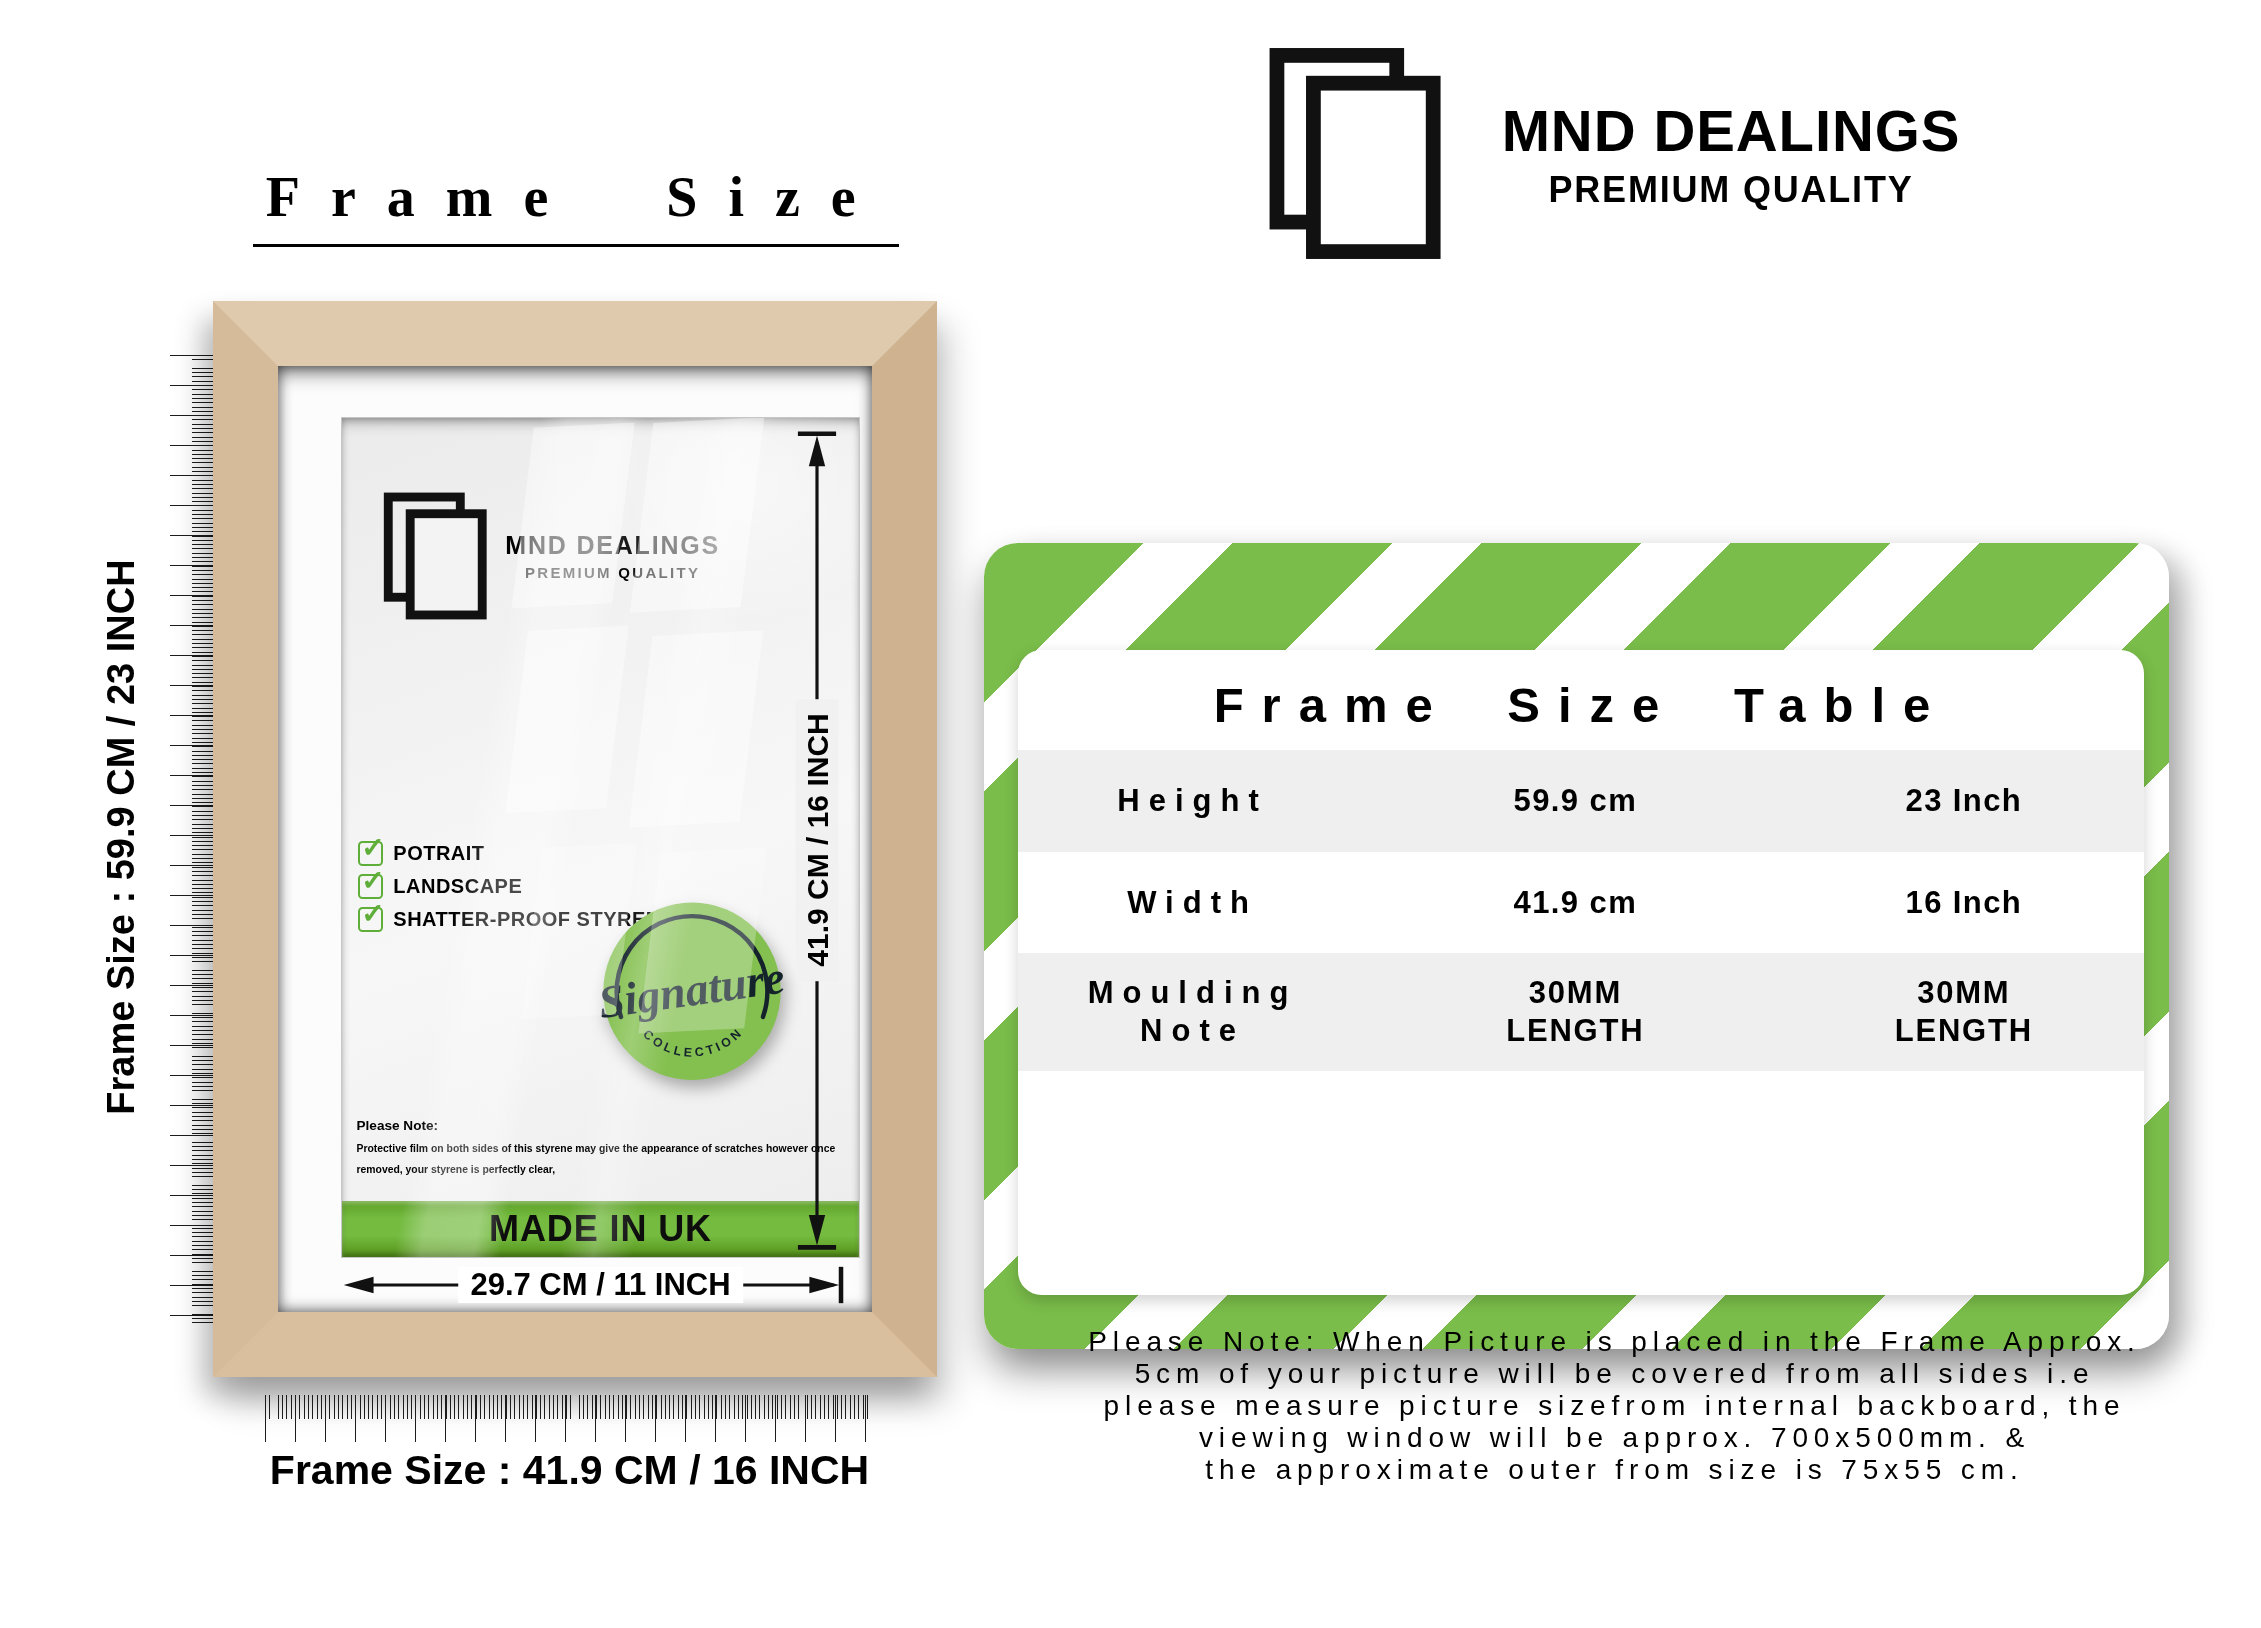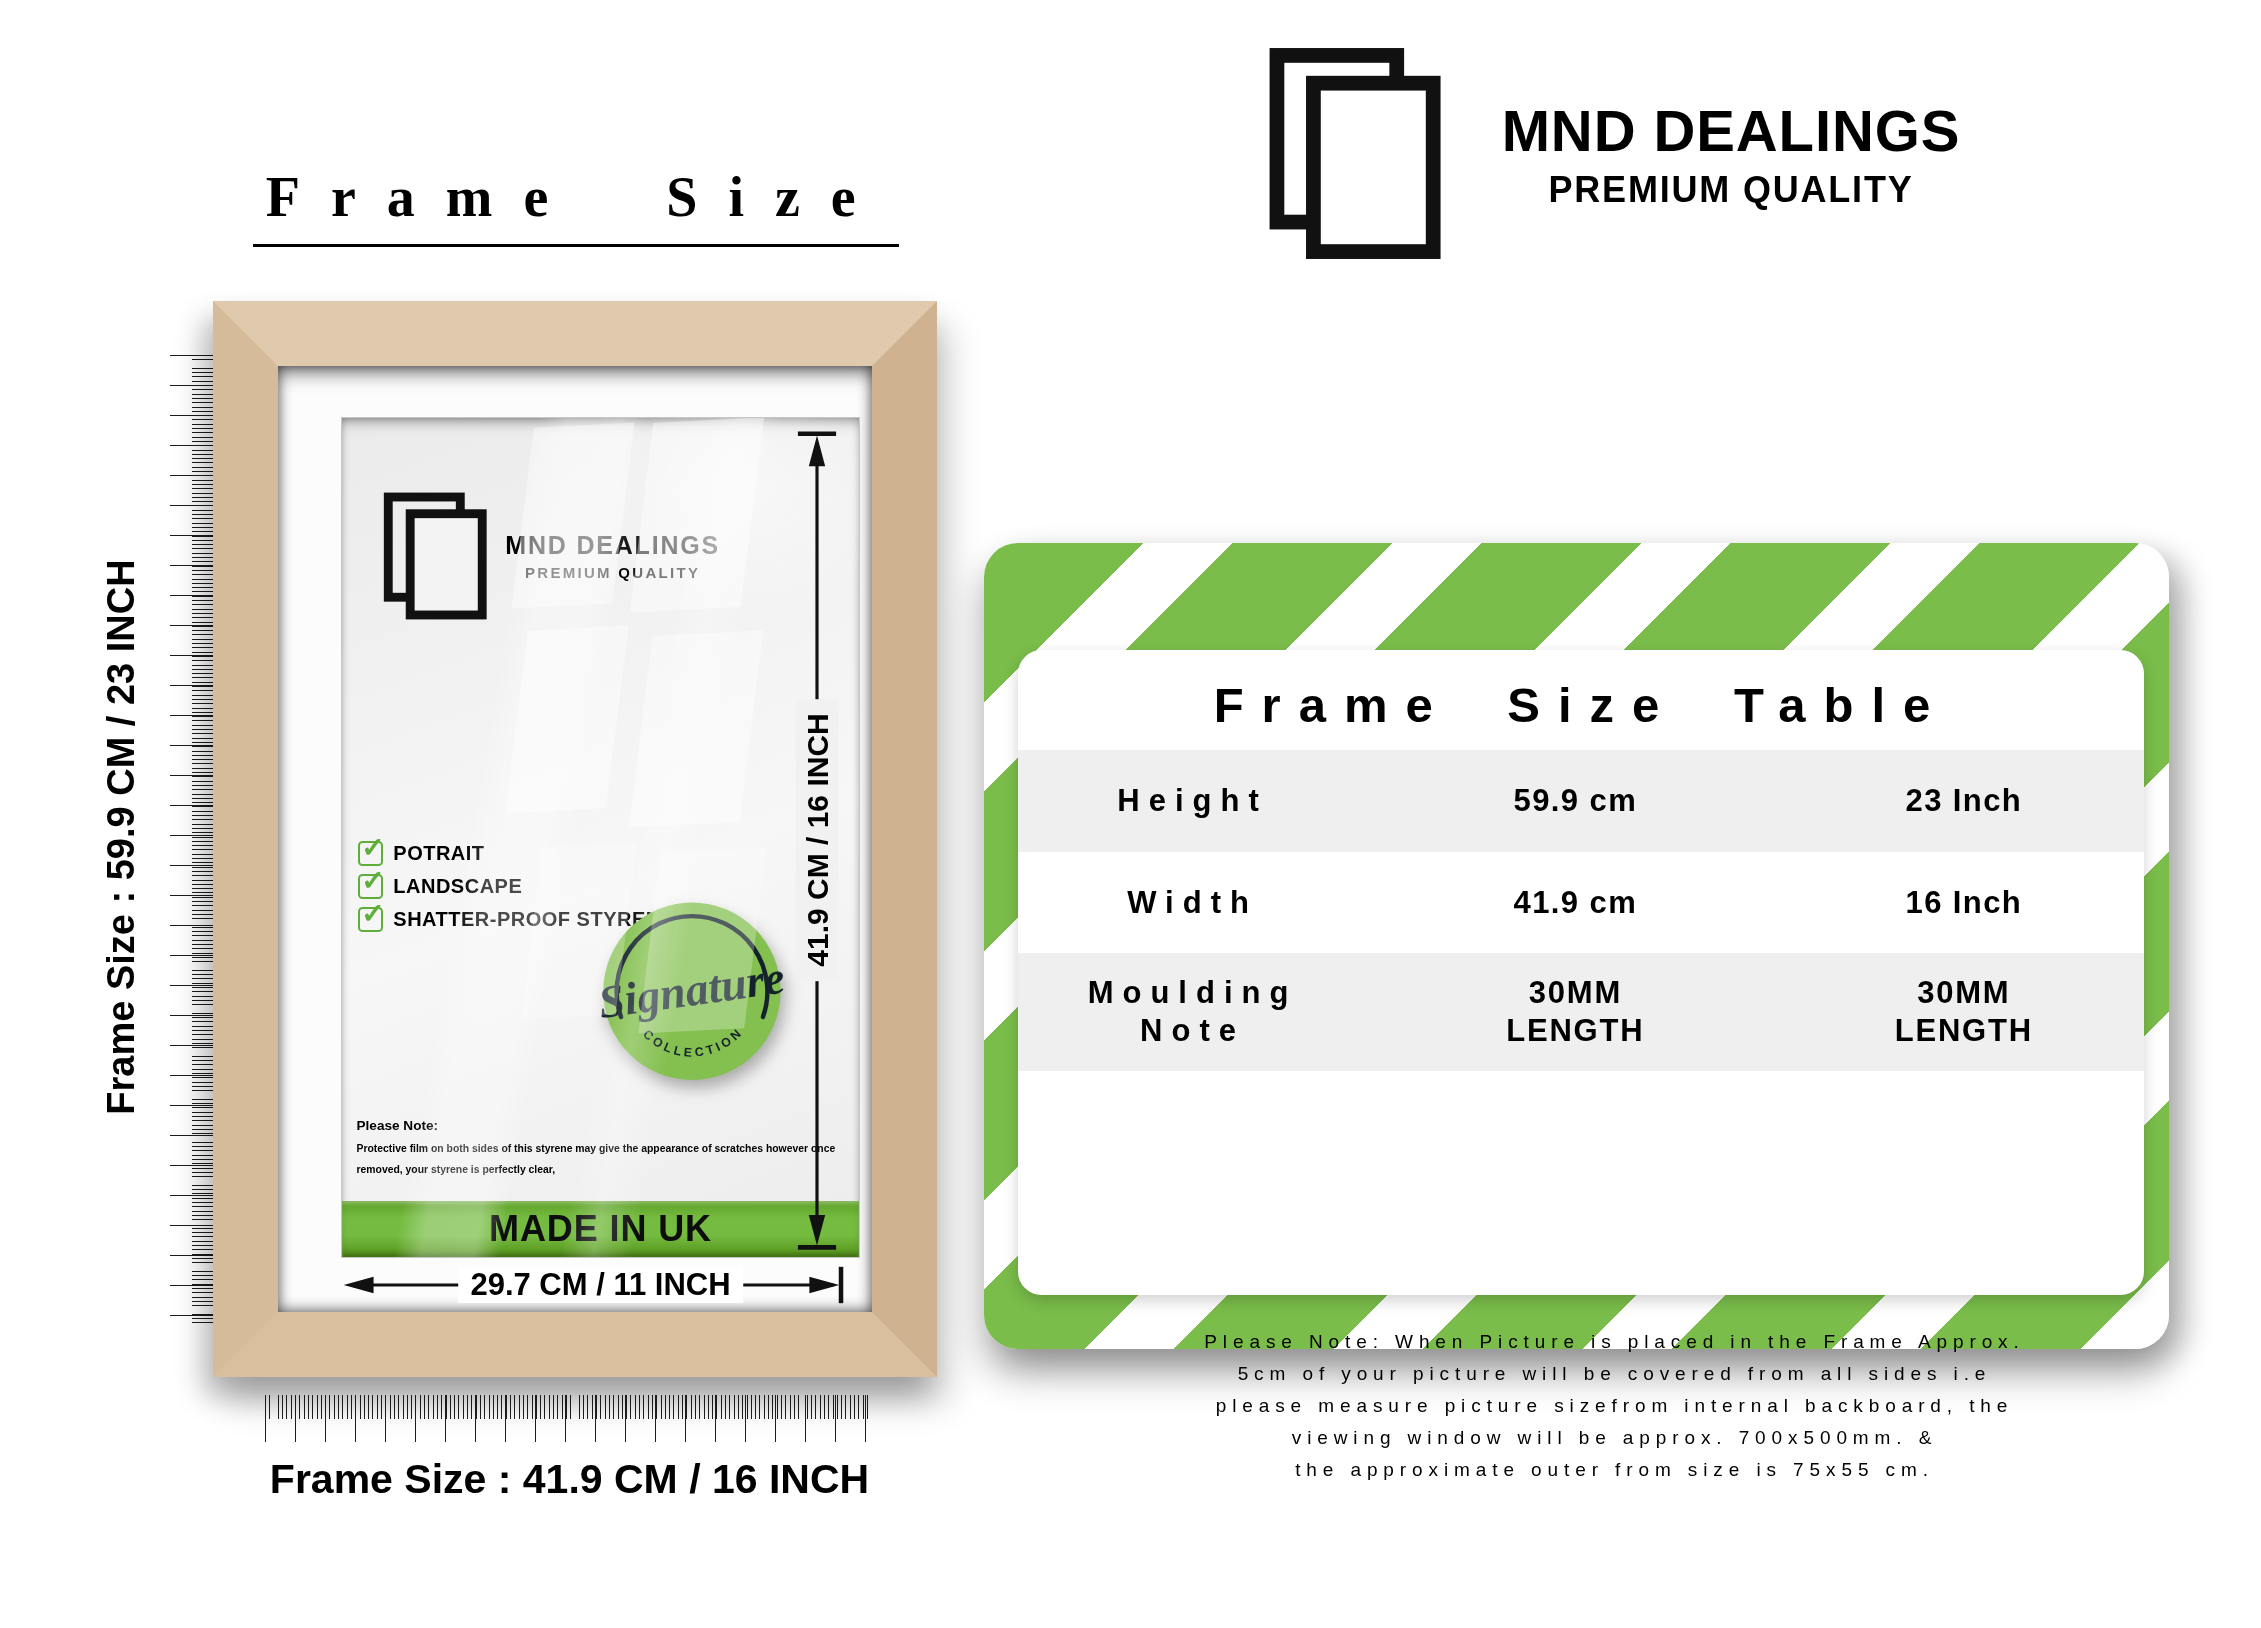--- a/index.html
+++ b/index.html
@@ -22,21 +22,21 @@
   .ruler-v .rv-minor{position:absolute;top:0;right:0;width:23.5px;height:100%;
       background:repeating-linear-gradient(180deg,#1c1c1c 0 0.9px,transparent 0.9px 4.3px);}
 
   .ruler-h{left:265px;top:1395px;width:606px;height:51px;}
   .ruler-h .rh-minor{position:absolute;top:0;left:0;width:100%;height:23.5px;
       background:repeating-linear-gradient(90deg,#1c1c1c 0 0.9px,transparent 0.9px 4.3px);}
   .ruler-h .rh-major{position:absolute;top:0;left:0;width:100%;height:47px;
       background:repeating-linear-gradient(90deg,#1c1c1c 0 1.4px,transparent 1.4px 30px);}
 
   .b-label{left:262px;top:1447px;width:615px;text-align:center;
-           font-size:41px;font-weight:700;white-space:nowrap;margin-top:9px;}
+           font-size:41px;font-weight:700;white-space:nowrap;}
 
   
   .frame{left:213px;top:301px;width:724px;height:1076px;box-sizing:border-box;
          border-top:65px solid #e0caad;border-left:65px solid #d5bb99;
          border-right:65px solid #cfb390;border-bottom:65px solid #dabf9e;
          background:#fdfdfd;
          box-shadow:-11px 18px 27px rgba(0,0,0,.24),11px 25px 33px rgba(0,0,0,.2);}
   .mat{position:absolute;inset:0;background:#fcfcfc;
        box-shadow:inset 0 0 12.7px rgba(0,0,0,.35),inset 0 16.3px 20px -11px rgba(0,0,0,.55),
                   inset -9px 0 14.5px -9px rgba(0,0,0,.35),inset 9px 0 14.5px -9px rgba(0,0,0,.3),
@@ -112,21 +112,21 @@
   .r3{top:303px;height:118px;}
   .tcell{display:flex;align-items:center;justify-content:center;text-align:center;
          font-size:31px;font-weight:700;letter-spacing:1.4px;line-height:38px;}
   .tcell.c1{flex:0 0 31%;letter-spacing:9px;}
   .tcell.c2{flex:0 0 37%;}
   .tcell.c3{flex:0 0 32%;}
   .tcell .wrap{display:inline-block;max-width:217px;}
   .tcell .wrapv{display:inline-block;max-width:158px;letter-spacing:1.8px;}
 
   .footer{left:1013px;top:1326px;width:1203px;text-align:center;}
-  .f-line{font-size:19px;font-weight:400;letter-spacing:5.9px;line-height:32px;white-space:nowrap;}
+  .f-line{font-size:28px;font-weight:400;letter-spacing:5.9px;line-height:32px;white-space:nowrap;}
 </style>
 </head>
 <body>
 
 <div class="abs title-wrap">
   <span class="title">Frame Size</span>
 </div>
 
 <div class="abs v-label">Frame Size : 59.9 CM / 23 INCH</div>
 

